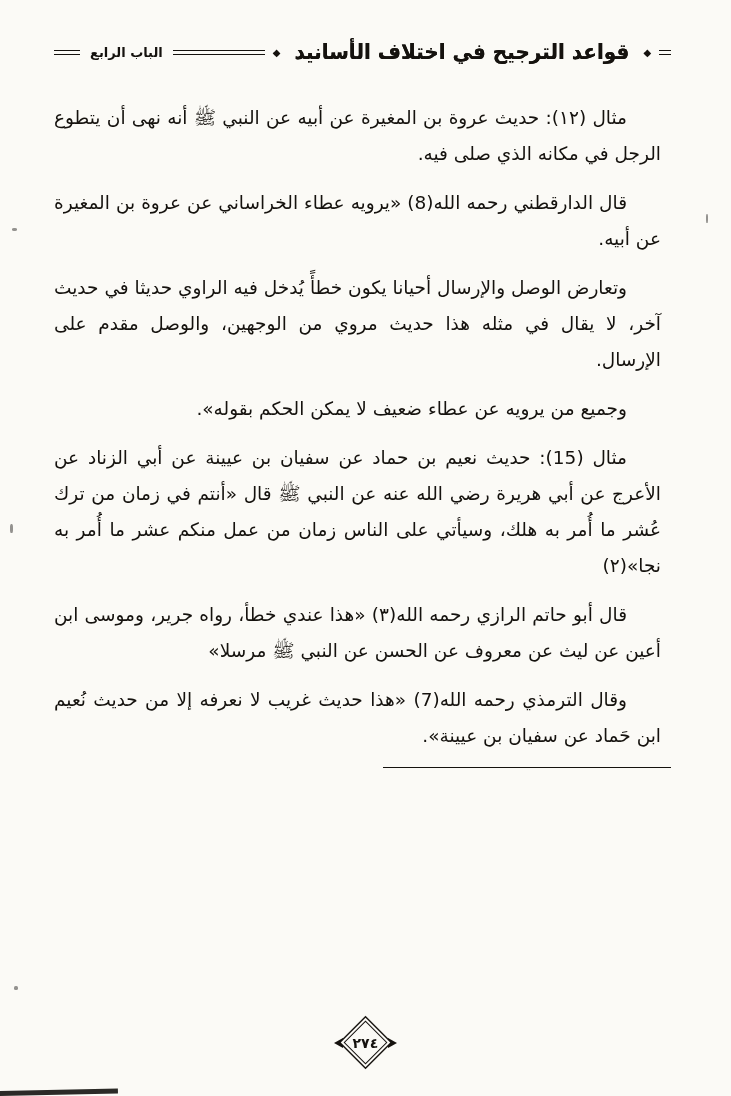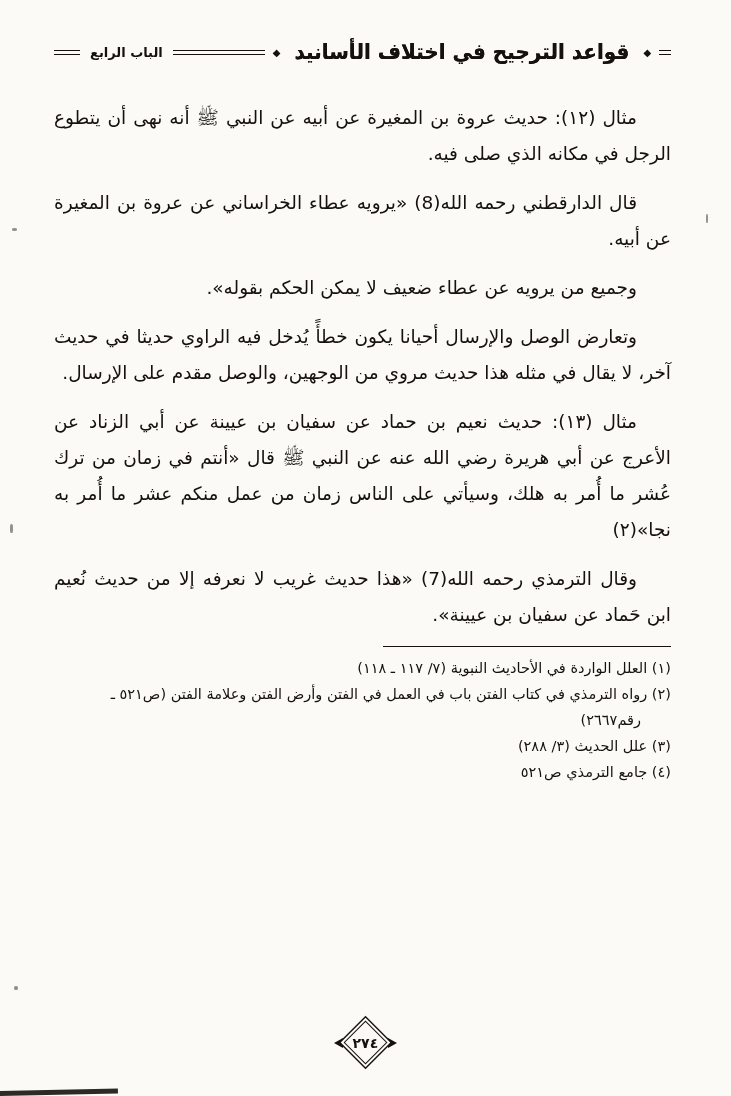--- a/index.html
+++ b/index.html
@@ -18,21 +18,21 @@
   .dbl.grow{flex:1;}
   .chapter{font-size:13px;font-weight:bold;white-space:nowrap;padding:0 2px;text-align:center;}
   .booktitle{
     font-size:20px;font-weight:bold;white-space:nowrap;letter-spacing:-0.5px;
     padding:0 6px;text-shadow:0 0 .5px #15120e;transform:scaleY(1.06);
   }
   .tdeco{font-size:10px;align-self:center;color:#15120e;}
 
   
   .bodytext{font-size:18.5px;line-height:36px;text-align:justify;}
-  .bodytext p{margin:0 0 13px 0;text-indent:34px;}
+  .bodytext p{margin:0 10px 13px 0;text-indent:34px;}
 
   
   .fnsep{width:288px;border-top:1.7px solid #15120e;margin:12px 0 8px 0;}
   .fns{font-size:14.5px;line-height:26px;text-align:right;}
   .fns .fn{margin:0;padding-right:30px;text-indent:-30px;}
 
   
   .pagenum-wrap{position:absolute;bottom:38px;left:0;right:0;display:flex;justify-content:center;align-items:center;gap:7px;direction:ltr;}
   .wing{width:0;height:0;border-top:5px solid transparent;border-bottom:5px solid transparent;}
   .wing.l{border-right:9px solid #15120e;}
@@ -61,34 +61,29 @@
     <span class="dbl mid"></span>
     <span class="tdeco">◆</span>
     <span class="booktitle">قواعد الترجيح في اختلاف الأسانيد</span>
     <span class="tdeco">◆</span>
     <span class="dbl grow"></span>
   </div>
 
   <div class="bodytext">
     <p>مثال (١٢): حديث عروة بن المغيرة عن أبيه عن النبي ﷺ أنه نهى أن يتطوع الرجل في مكانه الذي صلى فيه.</p>
     <p>قال الدارقطني رحمه الله(8) «يرويه عطاء الخراساني عن عروة بن المغيرة عن أبيه.</p>
+    <p>وتعارض الوصل والإرسال أحيانا يكون خطأً يُدخل فيه الراوي حديثا في حديث آخر، لا يقال في مثله هذا حديث مروي من الوجهين، والوصل مقدم على الإرسال.</p>
     <p>وجميع من يرويه عن عطاء ضعيف لا يمكن الحكم بقوله».</p>
-    <p>وتعارض الوصل والإرسال أحيانا يكون خطأً يُدخل فيه الراوي حديثا في حديث آخر، لا يقال في مثله هذا حديث مروي من الوجهين، والوصل مقدم على الإرسال.</p>
-    <p>مثال (١٣): حديث نعيم بن حماد عن سفيان بن عيينة عن أبي الزناد عن الأعرج عن أبي هريرة رضي الله عنه عن النبي ﷺ قال «أنتم في زمان من ترك عُشر ما أُمر به هلك، وسيأتي على الناس زمان من عمل منكم عشر ما أُمر به نجا»(٢)</p>
+    <p>مثال (15): حديث نعيم بن حماد عن سفيان بن عيينة عن أبي الزناد عن الأعرج عن أبي هريرة رضي الله عنه عن النبي ﷺ قال «أنتم في زمان من ترك عُشر ما أُمر به هلك، وسيأتي على الناس زمان من عمل منكم عشر ما أُمر به نجا»(٢)</p>
+    <p>قال أبو حاتم الرازي رحمه الله(٣) «هذا عندي خطأ، رواه جرير، وموسى ابن أعين عن ليث عن معروف عن الحسن عن النبي ﷺ مرسلا»</p>
     <p>وقال الترمذي رحمه الله(7) «هذا حديث غريب لا نعرفه إلا من حديث نُعيم ابن حَماد عن سفيان بن عيينة».</p>
   </div>
 
   <div class="fnsep"></div>
 
-  <div class="fns">
-    <p class="fn">(١) العلل الواردة في الأحاديث النبوية (٧/ ١١٧ ـ ١١٨)</p>
-    <p class="fn">(٢) رواه الترمذي في كتاب الفتن باب في العمل في الفتن وأرض الفتن وعلامة الفتن (ص٥٢١ ـ رقم٢٦٦٧)</p>
-    <p class="fn">(٣) علل الحديث (٣/ ٢٨٨)</p>
-    <p class="fn">(٤) جامع الترمذي ص٥٢١</p>
-  </div>
 
 </div>
 
 <div class="pagenum-wrap">
   <span class="wing l"></span>
   <span class="diamond">
     <span>٢٧٤</span>
   </span>
   <span class="wing r"></span>
 </div>

